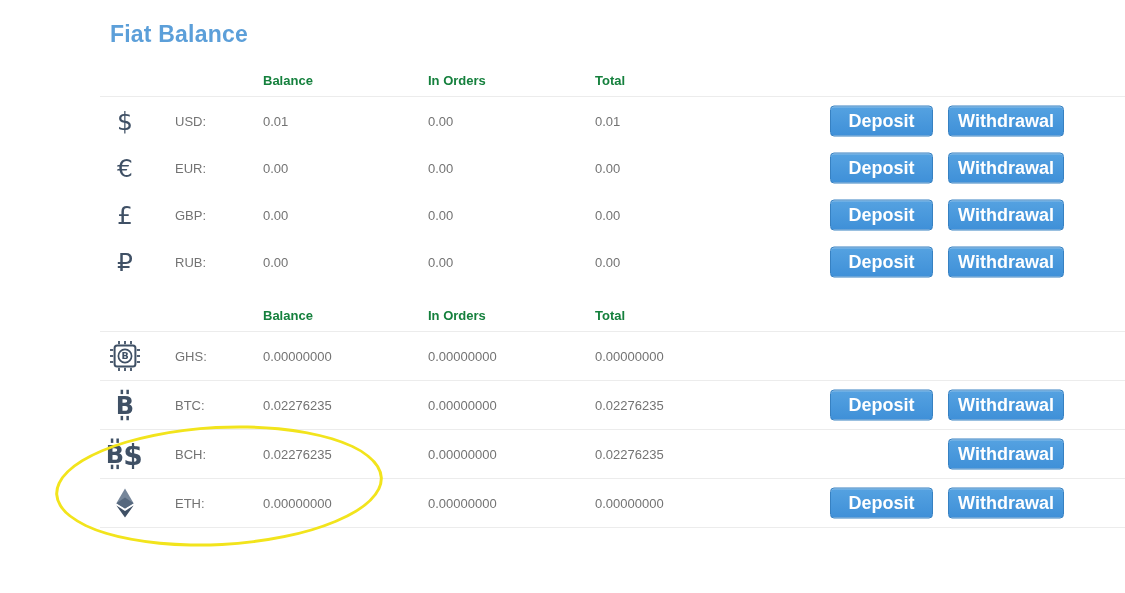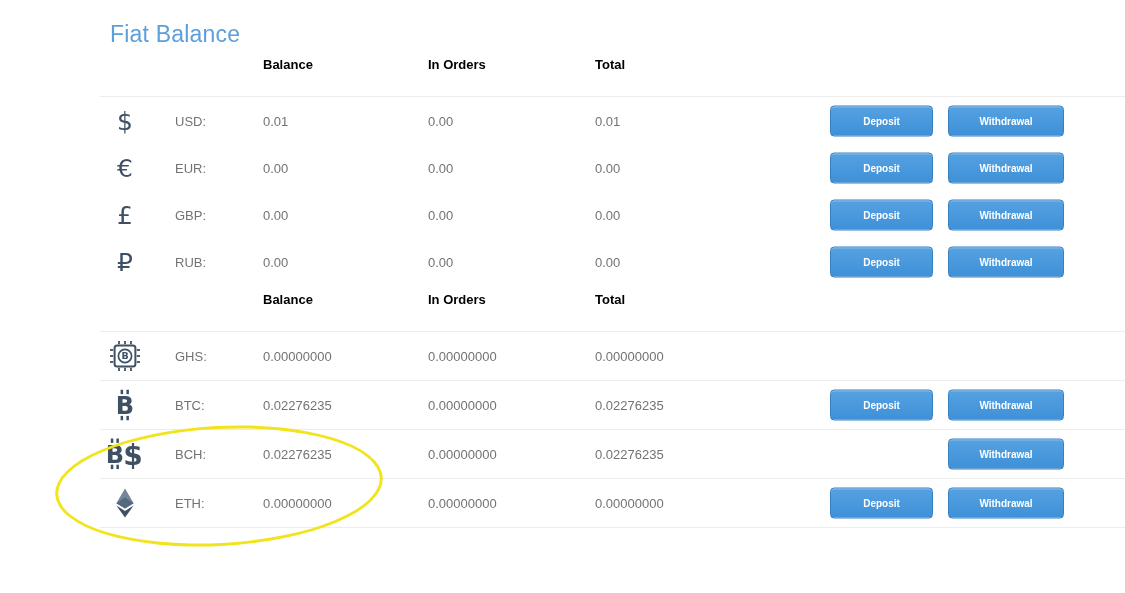--- a/index.html
+++ b/index.html
@@ -6,32 +6,32 @@
   html, body { background: #ffffff; }
   body {
     font-family: "Liberation Sans", "DejaVu Sans", sans-serif;
     width: 1125px; height: 593px;
     position: relative; overflow: hidden;
   }
   .page { position: absolute; inset: 0; background: #fff; }
   .content { position: absolute; left: 100px; right: 0; top: 0; padding-top: 21px; }
 
   .section-title {
-    font-size: 23px; line-height: 26px; font-weight: 400;
+    font-size: 23px; line-height: 26px; font-weight: 700;
     color: #5c9fd9; margin-left: 10px; letter-spacing: 0.2px;
   }
   .section-title.crypto { margin-top: 27px; }
 
   .header-row {
     position: relative; height: 35px; margin-top: 15px;
     border-bottom: 1px solid #ececec;
   }
   .hcell {
-    position: absolute; bottom: 24px;
-    font-size: 13px; font-weight: bold; color: #000000;
+    position: absolute; bottom: 8px;
+    font-size: 13px; font-weight: bold; color: #15803d;
   }
   .h-balance { left: 163px; }
   .h-orders  { left: 328px; }
   .h-total   { left: 495px; }
 
   .row { position: relative; height: 47px; }
   .crypto-row { height: 49px; border-bottom: 1px solid #ececec; }
 
   .cell {
     position: absolute; top: 50%; transform: translateY(-50%);
@@ -46,21 +46,21 @@
   .c-label   { left: 75px; }
   .c-balance { left: 163px; }
   .c-orders  { left: 328px; }
   .c-total   { left: 495px; }
 
   .btn {
     position: absolute; top: 50%; transform: translateY(-50%);
     height: 31px; border: 1px solid #3781c2; border-radius: 4px;
     background: linear-gradient(#55a2e1, #3f90d8);
     box-shadow: inset 0 1px 0 rgba(255,255,255,0.3);
-    color: #ffffff; font-size: 10px; font-weight: bold;
+    color: #ffffff; font-size: 18px; font-weight: bold;
     font-family: "Liberation Sans", sans-serif;
     display: flex; align-items: center; justify-content: center;
     cursor: pointer;
   }
   .btn-deposit    { left: 730px; width: 103px; }
   .btn-withdrawal { left: 848px; width: 116px; }
 
   .annotation-ellipse {
     position: absolute; left: 55px; top: 426px;
     width: 328px; height: 120px;

